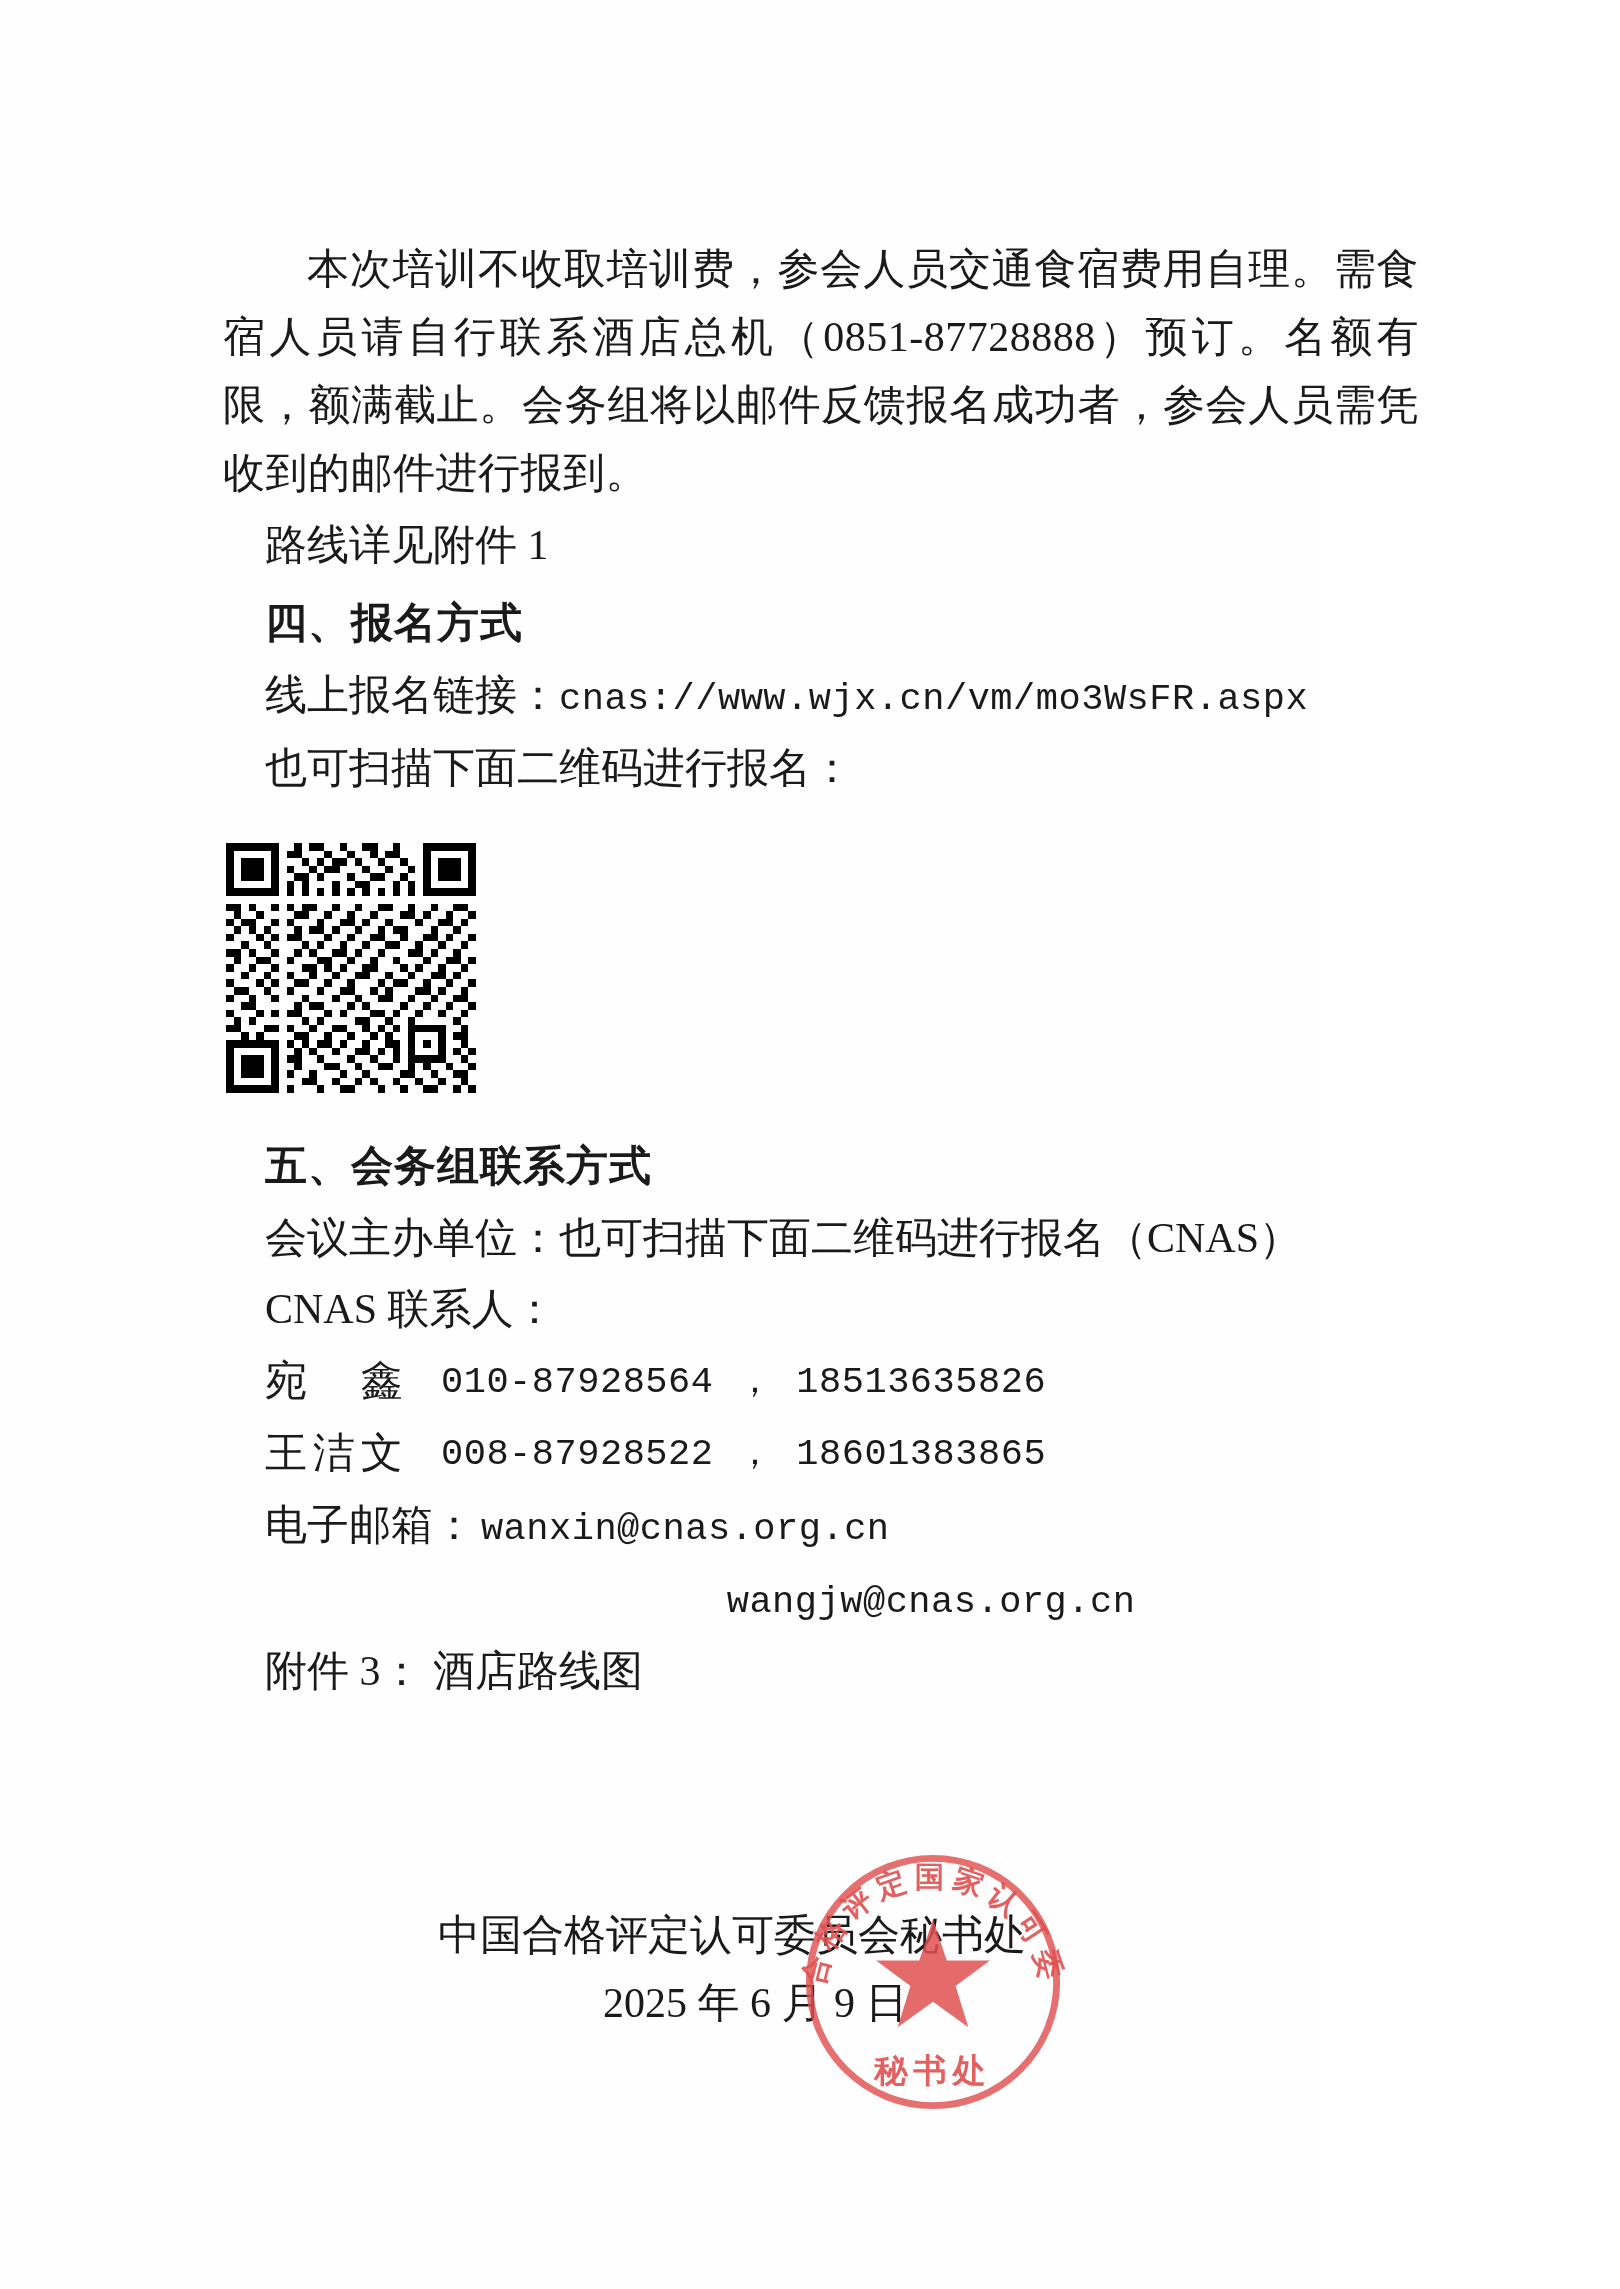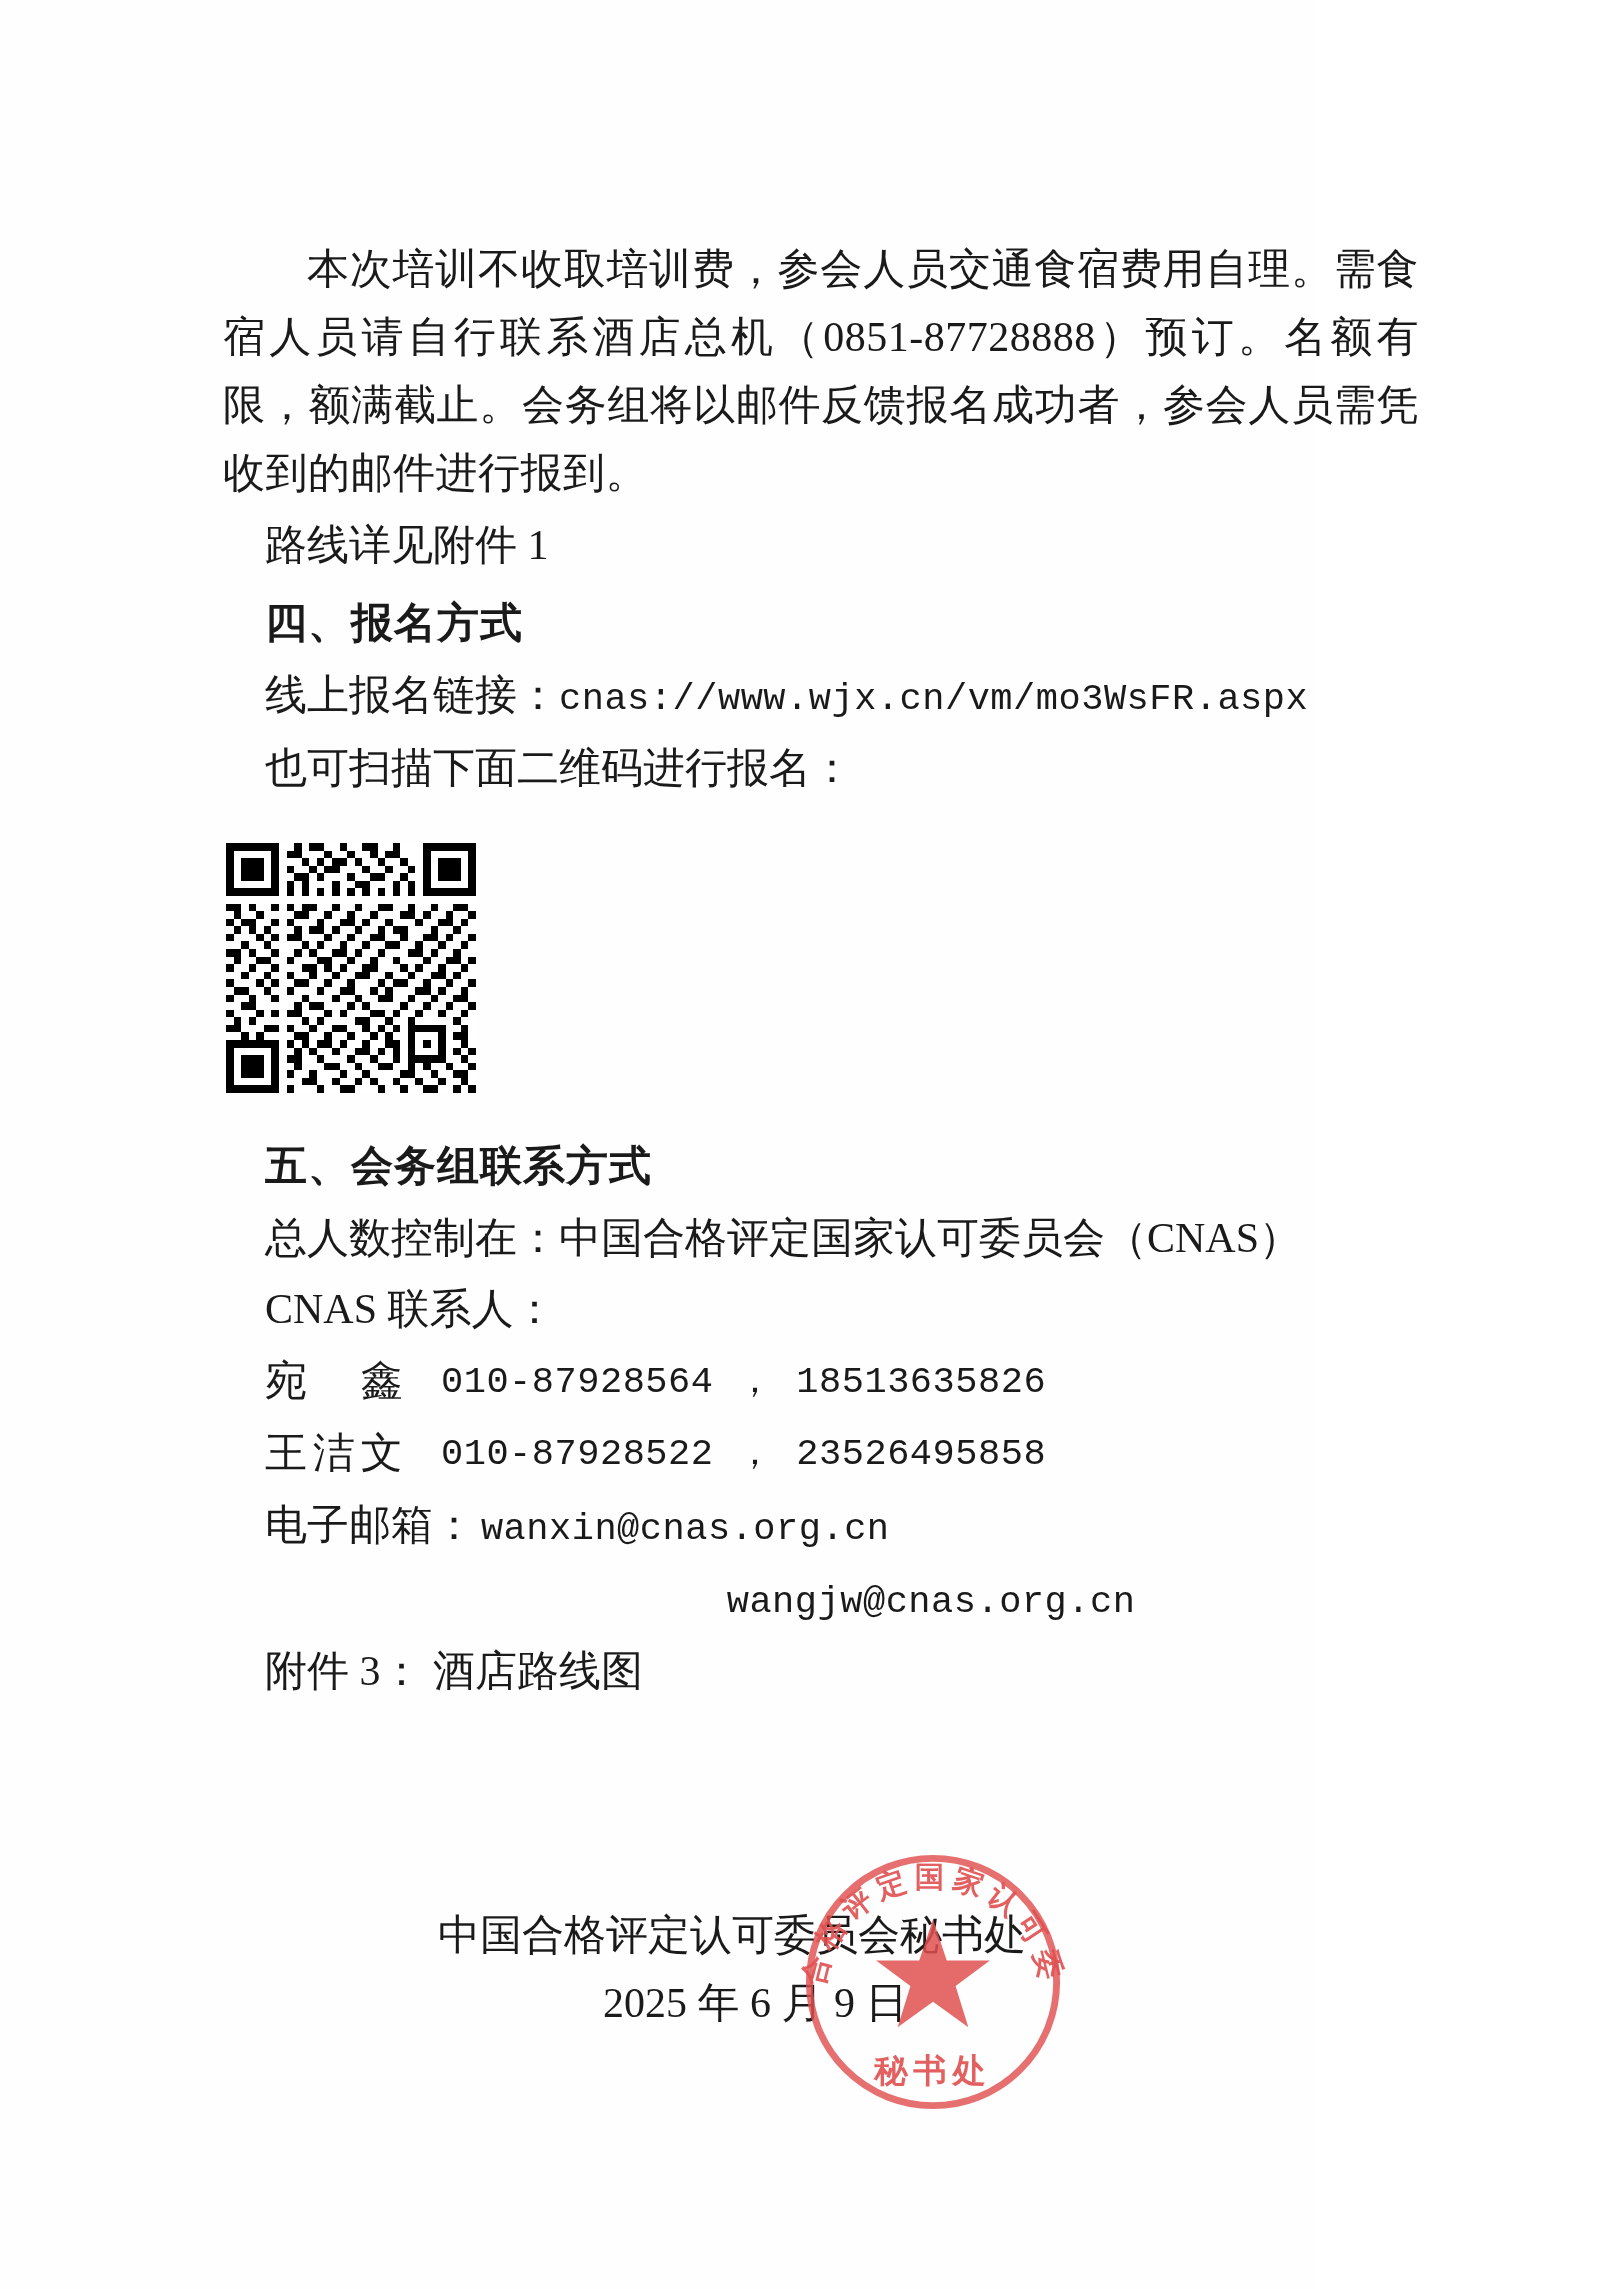--- a/index.html
+++ b/index.html
@@ -457,32 +457,32 @@
           <rect x="23" y="32" width="1" height="1"></rect>
             <rect x="26" y="32" width="2" height="1"></rect>
           <rect x="30" y="32" width="1" height="1"></rect>
             <rect x="32" y="32" width="1" height="1"></rect>
         </g>
       </svg>
     </div>
 
     <h2 class="heading">五、会务组联系方式</h2>
 
-    <p class="line pad1">总人数控制在：中国合格评定国家认可委员会（CNAS）</p>
+    <p class="line pad1">会议主办单位：也可扫描下面二维码进行报名（CNAS）</p>
 
     <p class="line pad1">CNAS 联系人：</p>
 
     <div class="contact-row">
       <span class="contact-name">宛　鑫</span>
       <span class="contact-nums">010-87928564 ， 18513635826</span>
     </div>
 
     <div class="contact-row">
       <span class="contact-name">王洁文</span>
-      <span class="contact-nums">010-87928522 ， 23526495858</span>
+      <span class="contact-nums">008-87928522 ， 18601383865</span>
     </div>
 
     <p class="email-row">
       <span>电子邮箱：</span><span class="mono">wanxin@cnas.org.cn</span>
     </p>
 
     <p class="email-row second">
       <span class="mono">wangjw@cnas.org.cn</span>
     </p>
 

